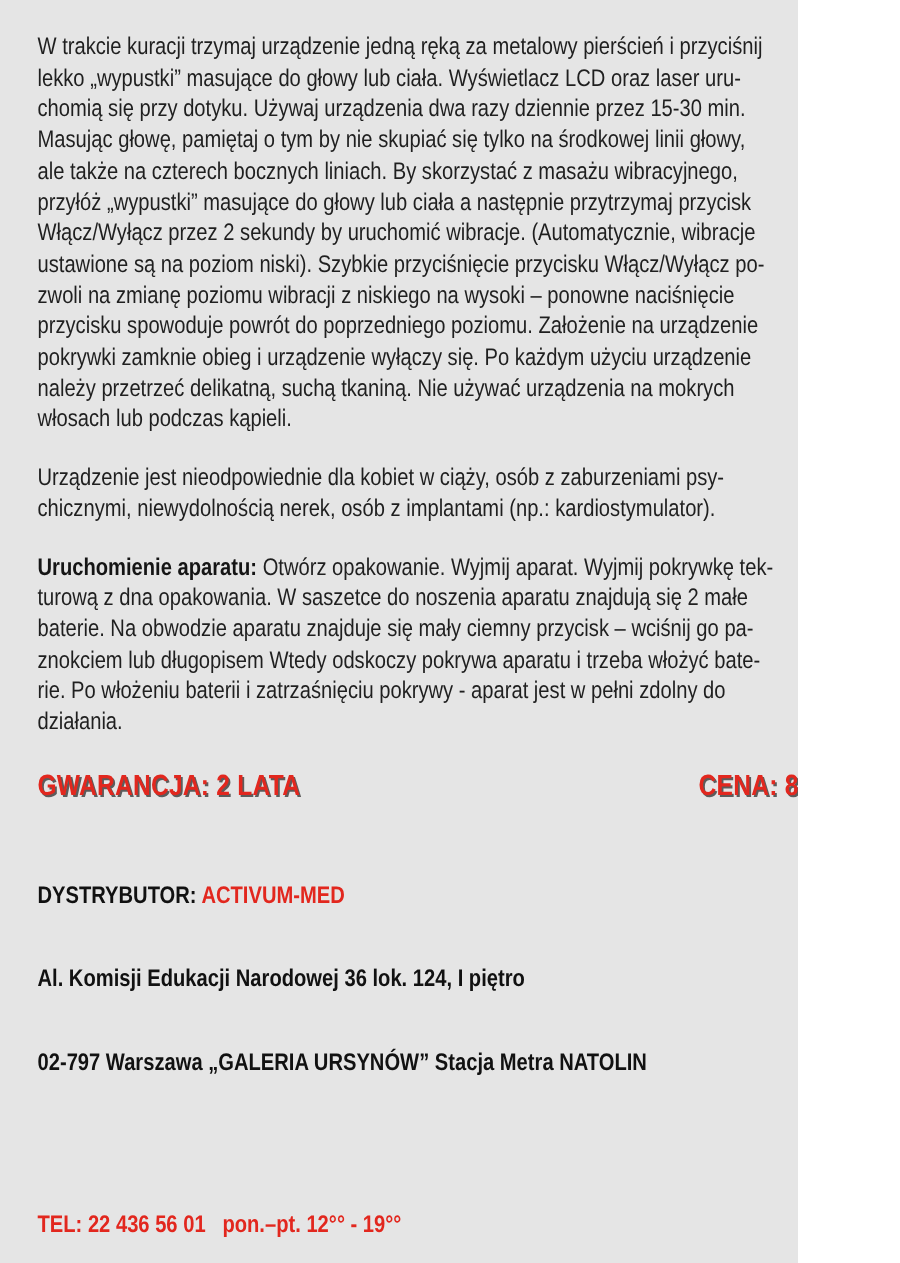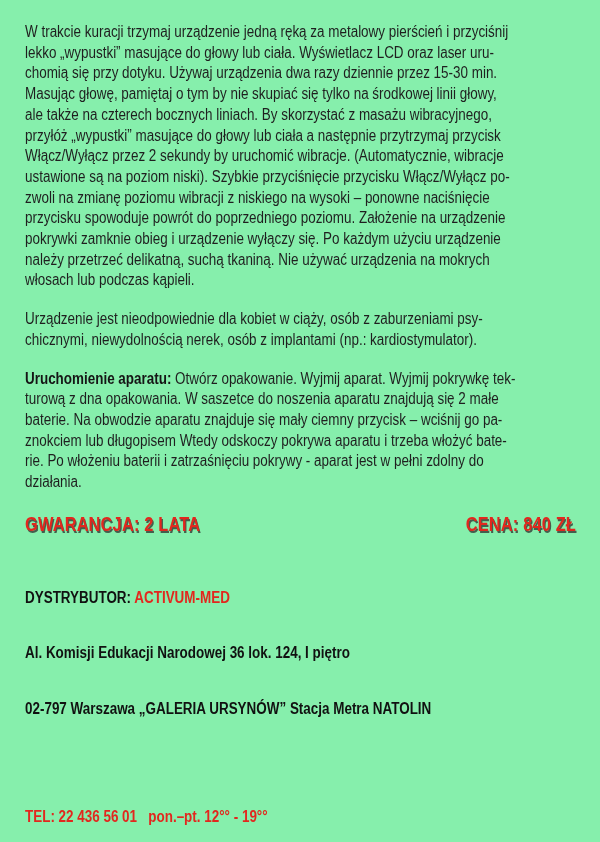--- a/index.html
+++ b/index.html
@@ -1,21 +1,21 @@
 <!DOCTYPE html>
 <html><head>
 <meta charset="utf-8">
 <style>
   * { margin: 0; padding: 0; box-sizing: border-box; }
   html, body { background: #ffffff; }
   .page {
     position: relative;
-    width: 600px;
+    width: 532px;
     height: 842px;
-    background: #86efac;
+    background: #e5e5e5;
     overflow: hidden;
     font-family: "Liberation Sans", sans-serif;
     color: #1f1f1f;
   }
   
   .content {
     position: absolute;
     top: 22px;
     left: 25px;
     width: 656px;

